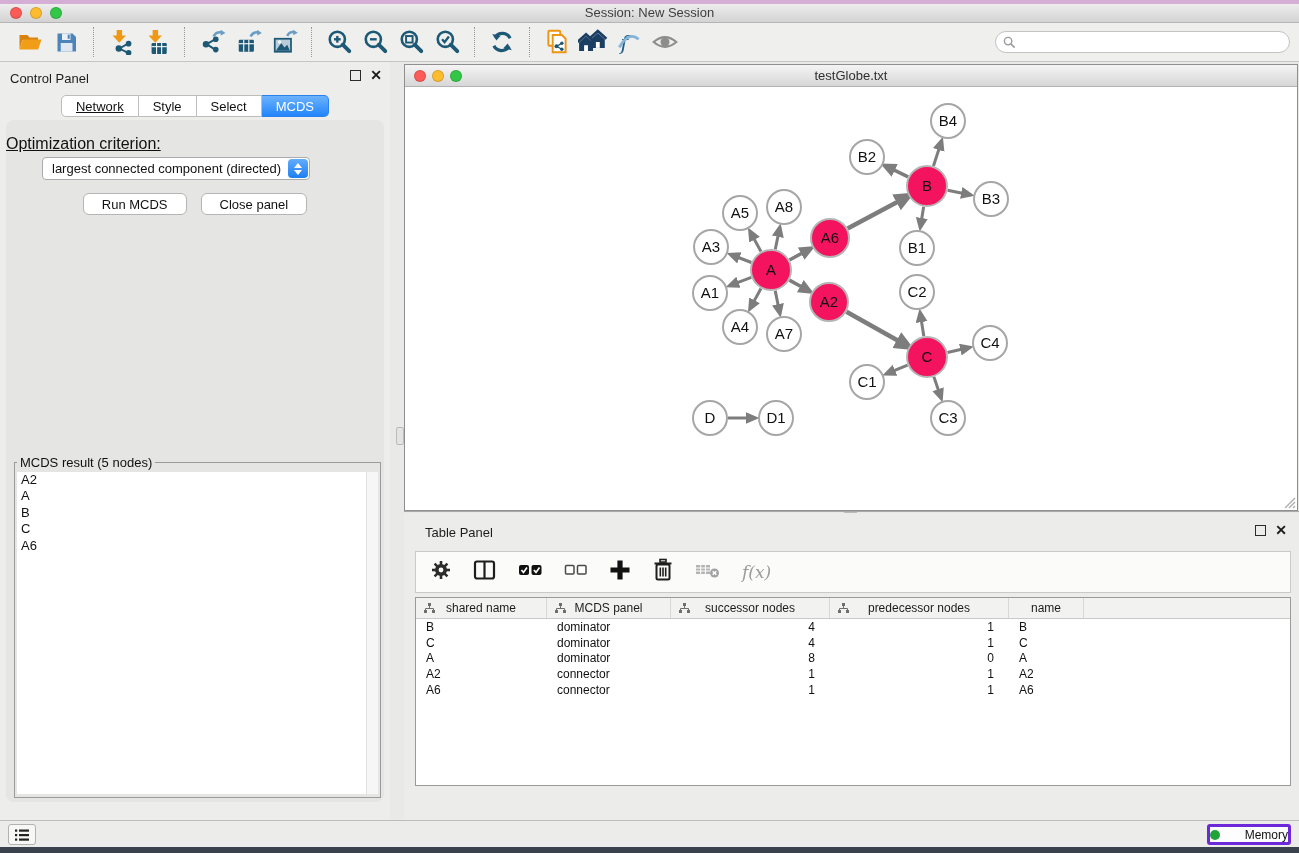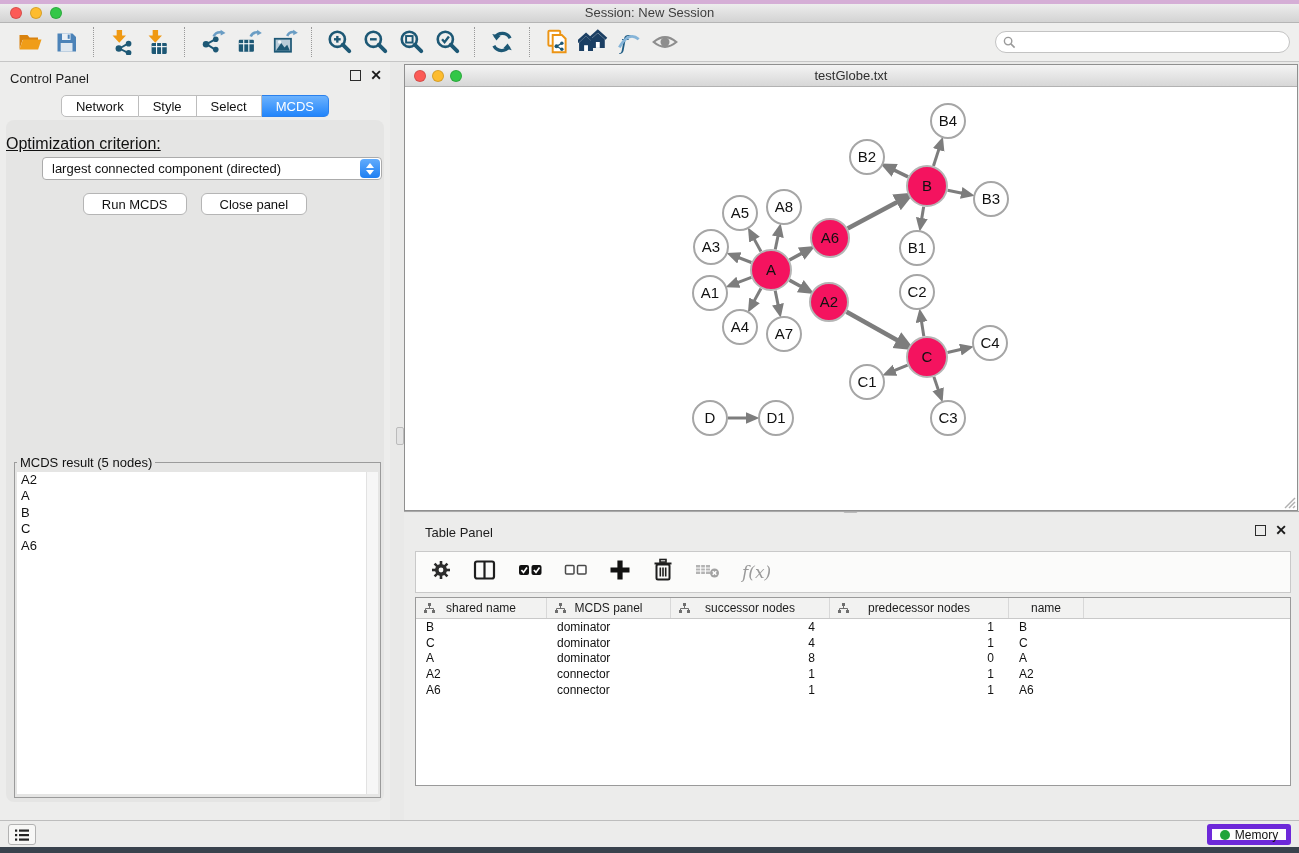--- a/index.html
+++ b/index.html
@@ -30,26 +30,26 @@
   
   .control-panel { position:absolute; left:0; top:62px; width:390px; height:758px; background:#ededec; }
   .cp-header { position:absolute; left:10px; top:9px; font-size:13px; color:#1d1d1d; }
   .panel-btns { position:absolute; right:8px; top:8px; display:flex; gap:9px; align-items:center; }
   .float-glyph { width:11px; height:11px; border:1.5px solid #2b2b2b; display:inline-block; }
   .close-glyph { font-size:14px; font-weight:bold; color:#1a1a1a; line-height:11px; }
   .cp-tabs { position:absolute; left:0; top:33px; width:100%; display:flex; justify-content:center; }
   .seg { display:flex; }
   .seg-tab { background:#fff; border:1px solid #bdbdbd; border-left:none; font-size:13px; color:#111;
              padding:3px 14px 4px; height:22px; cursor:default; }
-  .seg-tab:first-child { border-left:1px solid #bdbdbd; border-radius:5px 0 0 5px; }
+  .seg-tab:first-child { border-left:1px solid #bdbdbd; border-radius:5px 0 0 5px;text-decoration:underline; }
   .seg-tab:last-child { border-radius:0 5px 5px 0; }
   .seg-tab.active { background:linear-gradient(#6cb2fd,#2285fb); border-color:#2a80ec; color:#fff; }
   .cp-content { position:absolute; left:6px; top:58px; width:378px; height:682px; background:#e5e5e4; border-radius:8px; }
   .opt-label { position:absolute; left:0; top:15px; width:100%; font-size:16px; color:#111;text-decoration:underline; }
-  .criterion-select { position:absolute; left:36px; top:37px; width:340px; height:23px; background:#fff;
+  .criterion-select { position:absolute; left:36px; top:37px; width:268px; height:23px; background:#fff;
                       border:1px solid #ababab; border-radius:4px; display:flex; align-items:center; }
   .criterion-select .sel-text { flex:1; font-size:13px; padding-left:9px; color:#111; }
   .sel-stepper { width:20px; height:19px; margin-right:1px; border-radius:4px;
                  background:linear-gradient(#62acfc,#1e7ff2); display:flex; flex-direction:column;
                  align-items:center; justify-content:center; gap:2px; }
   .arr-up { width:0; height:0; border-left:4px solid transparent; border-right:4px solid transparent; border-bottom:5px solid #fff; }
   .arr-dn { width:0; height:0; border-left:4px solid transparent; border-right:4px solid transparent; border-top:5px solid #fff; }
   .cp-buttons { position:absolute; left:0; top:73px; width:100%; display:flex; justify-content:center; gap:14px; }
   .mac-btn { background:#fff; border:1px solid #b5b5b5; border-radius:6px; font-size:13px; color:#111;
              height:22px; padding:0 18px; display:flex; align-items:center; font-family:"Liberation Sans",sans-serif; }
@@ -90,21 +90,21 @@
   .th svg { position:absolute; left:8px; }
   .trow { display:flex; height:15.7px; align-items:center; }
   .td { font-size:12px; color:#111; overflow:hidden; white-space:nowrap; }
   .tp-tabs { position:absolute; left:0; right:0; bottom:7px; display:flex; justify-content:center; }
 
   
   .status-bar { position:absolute; left:0; top:820px; width:100%; height:27px; background:#ececeb; border-top:1px solid #bdbdbd; }
   .status-list-btn { position:absolute; left:8px; top:3px; width:28px; height:21px; background:#f7f7f6;
                      border:1px solid #b2b2b2; border-radius:3px; display:flex; align-items:center; justify-content:center; }
   .memory-btn { position:absolute; right:8px; top:3px; width:84px; height:21px; background:#fdfdfd;
-                border:5px solid #6d28d9; border-radius:3px; display:flex; align-items:center; justify-content:center; gap:5px; }
+                border:3px solid #6d28d9; border-radius:3px; display:flex; align-items:center; justify-content:space-between; gap:5px; }
   .memory-dot { width:10px; height:10px; border-radius:50%; background:#1fa43a; }
   .memory-btn span { font-size:12px; color:#111; }
   .bottom-strip { position:absolute; left:0; bottom:0; width:100%; height:6px; background:#39424d; }
 </style>
 </head>
 <body>
 
 <div id="app">
 
   <div class="top-strip"></div>

